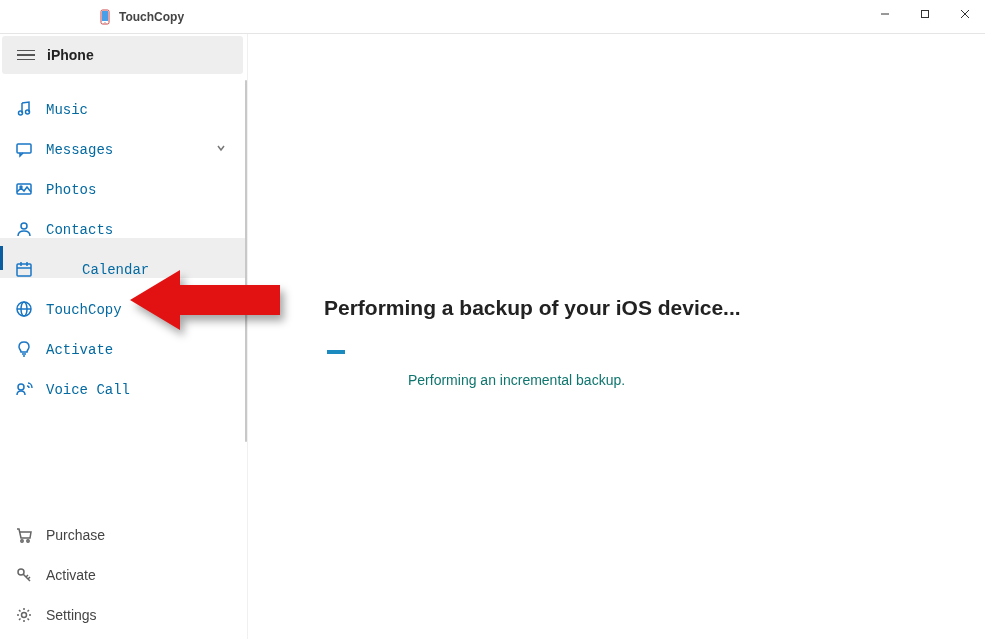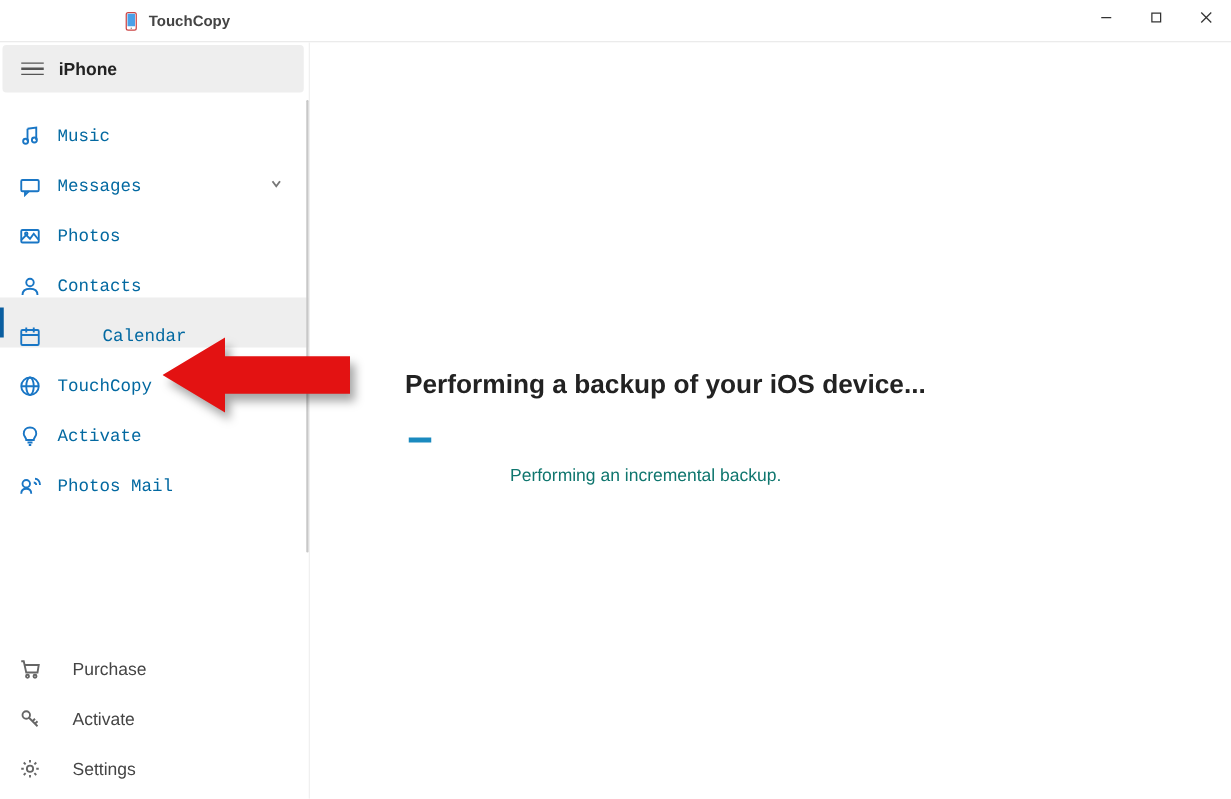--- a/index.html
+++ b/index.html
@@ -163,21 +163,20 @@
   padding-top: 6px;
   padding-bottom: 4px;
 }
 .bottom-item {
   height: 40px;
   display: flex;
   align-items: center;
   padding-left: 15px;
   cursor: pointer;
   color: #444;
-  gap: 12px;
 }
 .bottom-icon {
   width: 18px;
   height: 18px;
   margin-right: 13px;
   display: flex;
   align-items: center;
   justify-content: center;
   color: #666;
 }
@@ -360,21 +359,21 @@
         </li>
         <li class="nav-item">
           <span class="nav-icon">
             <svg viewBox="0 0 18 18">
                 <circle cx="6" cy="7" r="3"></circle>
                 <path d="M2 15 C2 12 4 11 6 11 C8 11 10 12 10 15"></path>
                 <path d="M12 6 C13 6 14 7 14 8"></path>
                 <path d="M13 3 C15 3 17 5 17 8"></path>
               </svg>
           </span>
-          <span class="nav-label">Photos Mail</span>
+          <span class="nav-label">Voice Call</span>
         </li>
       </ul>
     </div>
 
     <ul class="bottom-list">
       <li class="bottom-item">
         <span class="bottom-icon">
           <svg viewBox="0 0 18 18">
               <path d="M2 3 H4 L6 12 H15 L16 6 H5"></path>
               <circle cx="7" cy="15" r="1.2"></circle>

